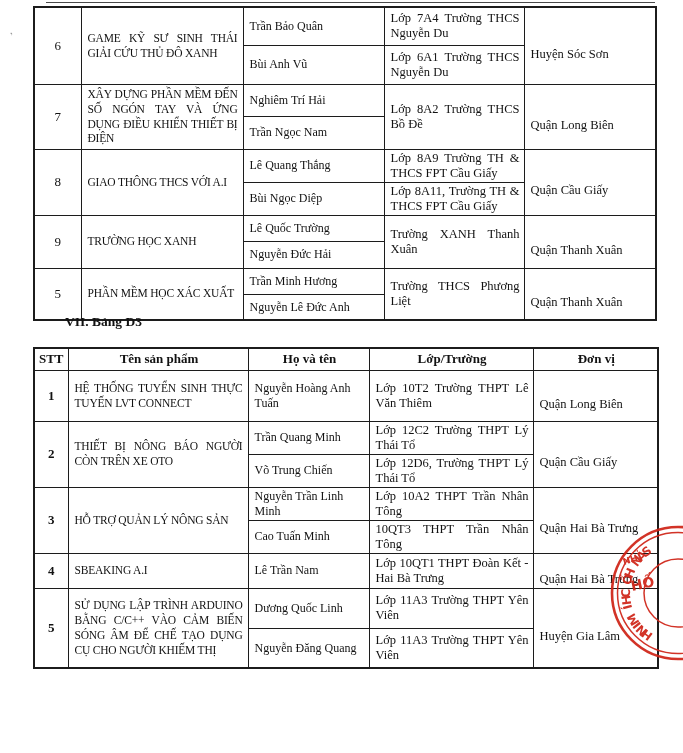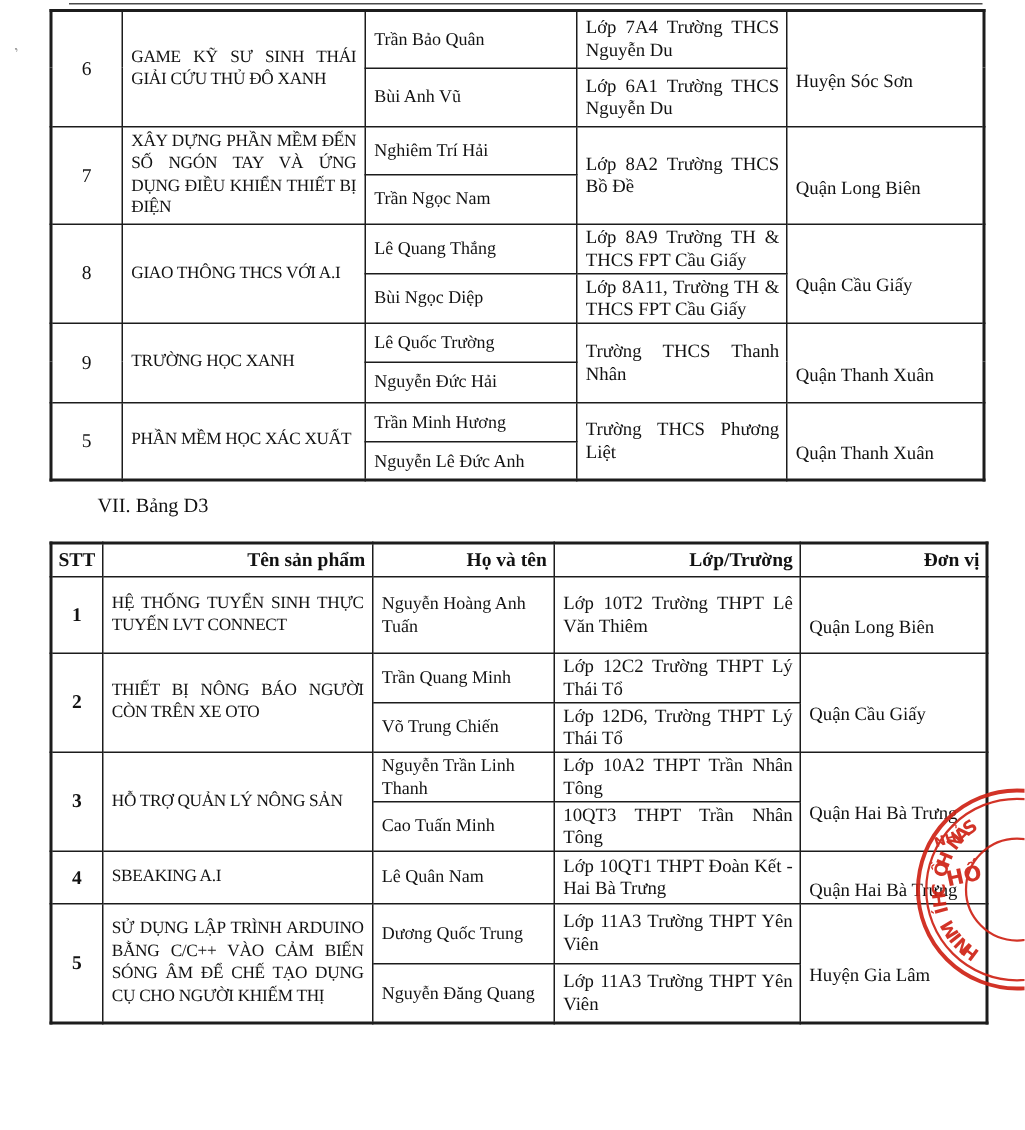--- a/index.html
+++ b/index.html
@@ -14,25 +14,25 @@
   .doc-table td, .doc-table th { border:1px solid #1c1c1c; vertical-align:middle; overflow:hidden; }
   td.stt  { text-align:center; font-size:13px; }
   #tableD3 td.stt { font-weight:bold; }
   td.product {
     font-size:11.5px; letter-spacing:-0.2px; line-height:1.3;
     text-align:justify; text-align-last:left; padding:2px 5px 2px 6px;
   }
   td.name   { font-size:12px; line-height:1.2; padding:1px 4px 1px 6px; }
   td.school { font-size:12.5px; line-height:1.2; padding:1px 4px 1px 6px; text-align:justify; text-align-last:left; }
   td.unit   { font-size:12.5px; line-height:1.2; padding:18px 4px 1px 6px; }
-  #tableD3 th { font-size:13px; font-weight:bold; text-align:right; padding:1px 4px 1px 6px; }
+  #tableD3 th { font-size:13px; font-weight:bold; text-align:center; padding:1px 4px 1px 6px; }
   #tableD3 th.stt-h { text-align:center; padding:1px 2px; }
   #tableTop { left:33px; top:6px;   width:622px; }
-  #tableD3  { left:33px; top:361px; width:624px; }
-  #sectionTitle { position:absolute; left:65px; top:329px; font-size:13.5px; font-weight:normal; }
+  #tableD3  { left:33px; top:347px; width:624px; }
+  #sectionTitle { position:absolute; left:65px; top:314px; font-size:13.5px; font-weight:bold; }
   #cutLine { position:absolute; left:46px; top:2px; width:609px; height:1px; background:#4a4a4a; }
   #speck { position:absolute; left:11px; top:30px; color:#8a8a8a; font-size:10px; transform:rotate(-35deg); }
   #stamp { position:absolute; left:600px; top:513px; width:160px; height:160px; opacity:0.93; }
   #stamp text { font-family:"DejaVu Sans","Liberation Sans",sans-serif; font-weight:bold; }
 </style>
 </head>
 <body>
 
 <div id="cutLine"></div>
 <span id="speck">’</span>
@@ -75,21 +75,21 @@
         <td class="unit" rowspan="2">Quận Cầu Giấy</td>
       </tr>
       <tr style="height: 33px;">
         <td class="name">Bùi Ngọc Diệp</td>
         <td class="school">Lớp 8A11, Trường TH &amp; THCS FPT Cầu Giấy</td>
       </tr>
       <tr style="height: 26px;">
         <td class="stt" rowspan="2">9</td>
         <td class="product" rowspan="2">TRƯỜNG HỌC XANH</td>
         <td class="name">Lê Quốc Trường</td>
-        <td class="school" rowspan="2">Trường THCS Thanh Nhân</td>
+        <td class="school" rowspan="2">Trường XANH Thanh Xuân</td>
         <td class="unit" rowspan="2">Quận Thanh Xuân</td>
       </tr>
       <tr style="height: 27px;">
         <td class="name">Nguyễn Đức Hải</td>
       </tr>
       <tr style="height: 26px;">
         <td class="stt" rowspan="2">5</td>
         <td class="product" rowspan="2">PHẦN MỀM HỌC XÁC XUẤT</td>
         <td class="name">Trần Minh Hương</td>
         <td class="school" rowspan="2">Trường THCS Phương Liệt</td>
@@ -135,39 +135,39 @@
         <td class="school">Lớp 12C2 Trường THPT Lý Thái Tổ</td>
         <td class="unit" rowspan="2">Quận Cầu Giấy</td>
       </tr>
       <tr style="height: 31px;">
         <td class="name">Võ Trung Chiến</td>
         <td class="school">Lớp 12D6, Trường THPT Lý Thái Tổ</td>
       </tr>
       <tr style="height: 28px;">
         <td class="stt" rowspan="2">3</td>
         <td class="product" rowspan="2">HỖ TRỢ QUẢN LÝ NÔNG SẢN</td>
-        <td class="name">Nguyễn Trần Linh Thanh</td>
+        <td class="name">Nguyễn Trần Linh Minh</td>
         <td class="school">Lớp 10A2 THPT Trần Nhân Tông</td>
         <td class="unit" rowspan="2">Quận Hai Bà Trưng</td>
       </tr>
       <tr style="height: 28px;">
         <td class="name">Cao Tuấn Minh</td>
         <td class="school">10QT3 THPT Trần Nhân Tông</td>
       </tr>
       <tr style="height: 31px;">
         <td class="stt">4</td>
         <td class="product">SBEAKING A.I</td>
-        <td class="name">Lê Quân Nam</td>
+        <td class="name">Lê Trần Nam</td>
         <td class="school">Lớp 10QT1 THPT Đoàn Kết - Hai Bà Trưng</td>
         <td class="unit">Quận Hai Bà Trưng</td>
       </tr>
       <tr style="height: 40px;">
         <td class="stt" rowspan="2">5</td>
         <td class="product" rowspan="2">SỬ DỤNG LẬP TRÌNH ARDUINO BẰNG C/C++ VÀO CẢM BIẾN SÓNG ÂM ĐỂ CHẾ TẠO DỤNG CỤ CHO NGƯỜI KHIẾM THỊ</td>
-        <td class="name">Dương Quốc Trung</td>
+        <td class="name">Dương Quốc Linh</td>
         <td class="school">Lớp 11A3 Trường THPT Yên Viên</td>
         <td class="unit" rowspan="2">Huyện Gia Lâm</td>
       </tr>
       <tr style="height: 40px;">
         <td class="name">Nguyễn Đăng Quang</td>
         <td class="school">Lớp 11A3 Trường THPT Yên Viên</td>
       </tr>
     </tbody>
 </table>
 

